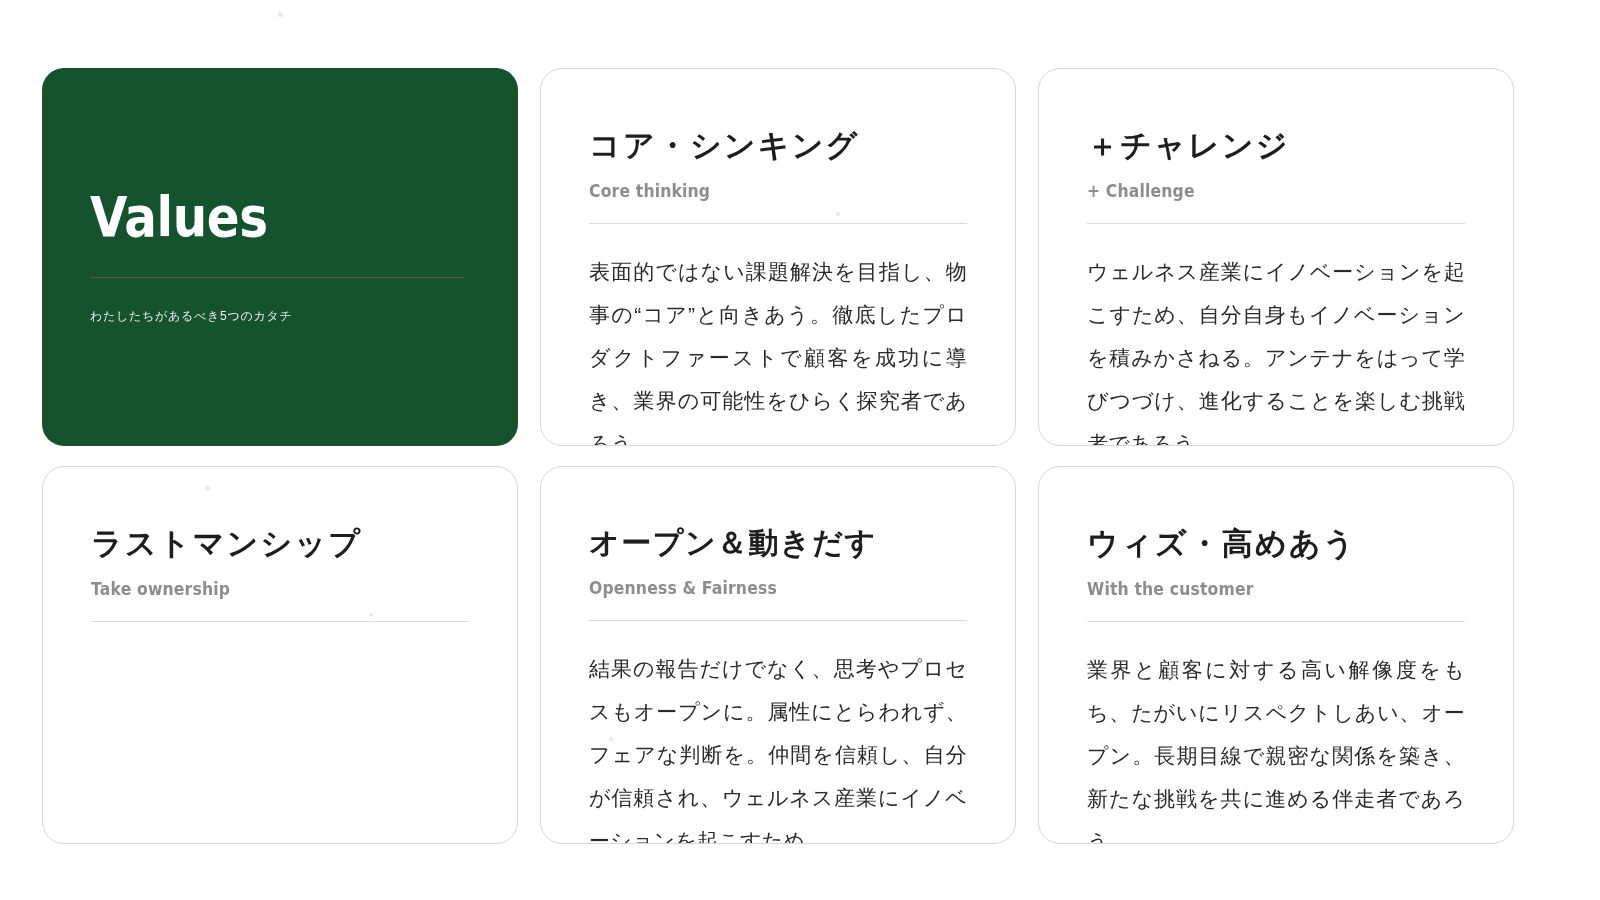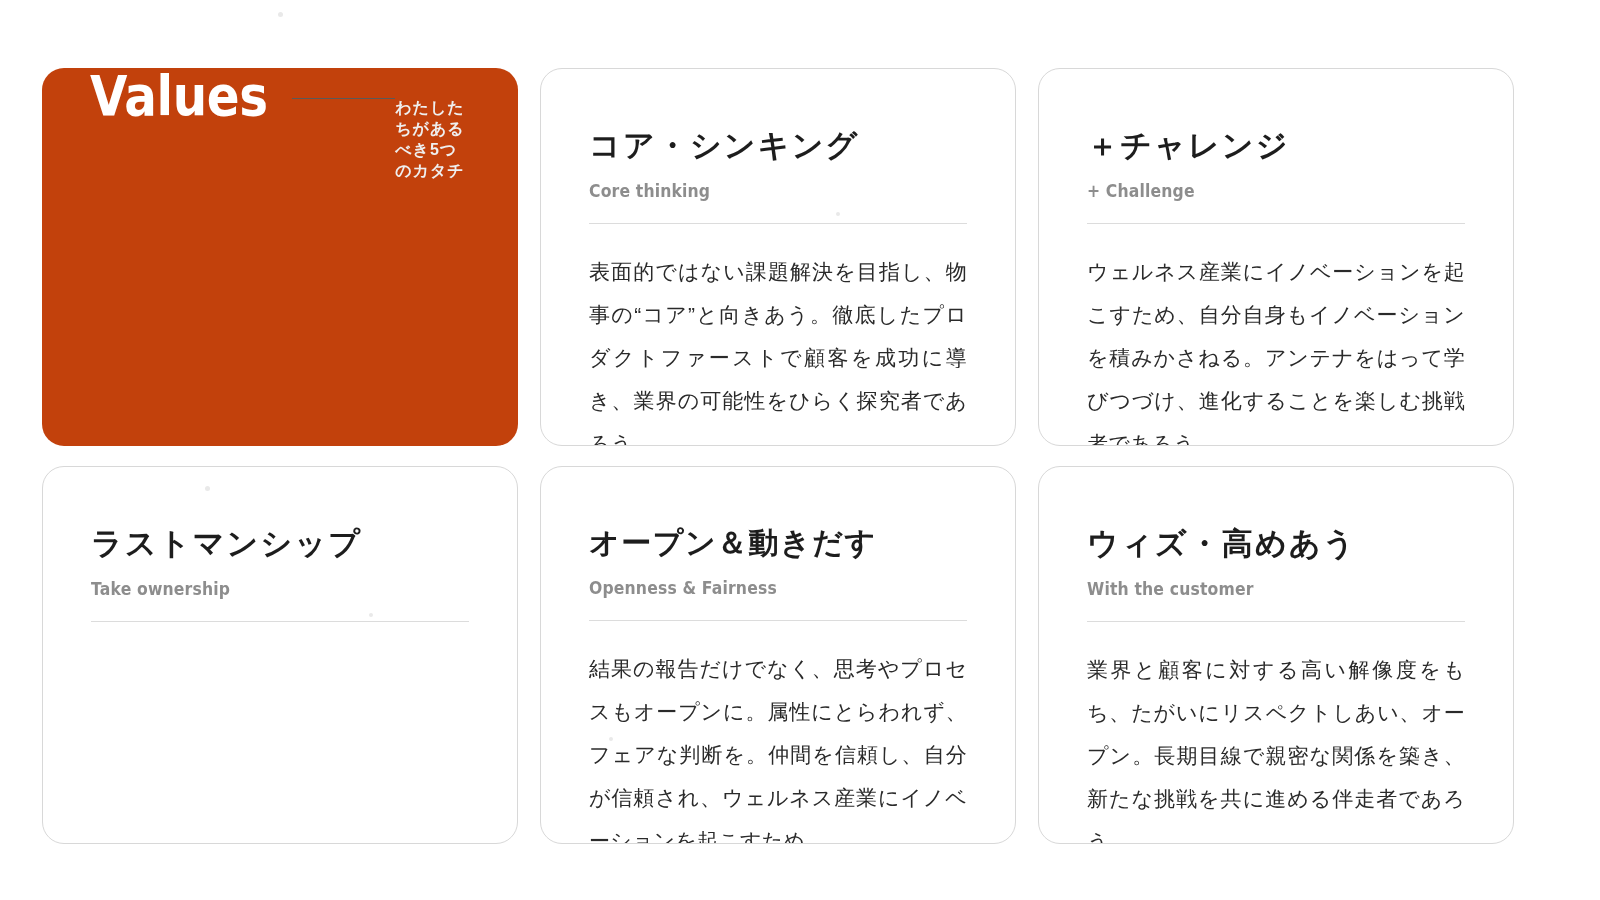--- a/index.html
+++ b/index.html
@@ -33,24 +33,25 @@
   
   .card {
     border-radius: 22px;
     padding: 56px 48px 0 48px;
     background: #ffffff;
     border: 1px solid #d8d8d8;
     overflow: hidden;
   }
 
   .card.dark {
-    background: #c2410c;
+    background: #14532d;
     border: none;
     padding: 0 48px;
     display: flex;
+    flex-direction: column;
     justify-content: center;
   }
 
   
   .hero-title {
     font-family: "DejaVu Sans", sans-serif;
     font-weight: bold;
     font-size: 55px;
     line-height: 1.05;
     letter-spacing: -0.5px;
@@ -61,22 +62,22 @@
 
   .hero-rule {
     margin: 30px 0 0 0;
     height: 1px;
     background: #5a5a5a;
     width: 374px;
   }
 
   .hero-sub {
     margin-top: 30px;
-    font-size: 16px;
-    font-weight: bold;
+    font-size: 12px;
+    font-weight: normal;
     letter-spacing: 0.06em;
     color: #efefef;
   }
 
   
   .v-title {
     font-family: "DejaVu Sans", sans-serif;
     font-weight: bold;
     font-size: 31px;
     letter-spacing: 0.07em;

